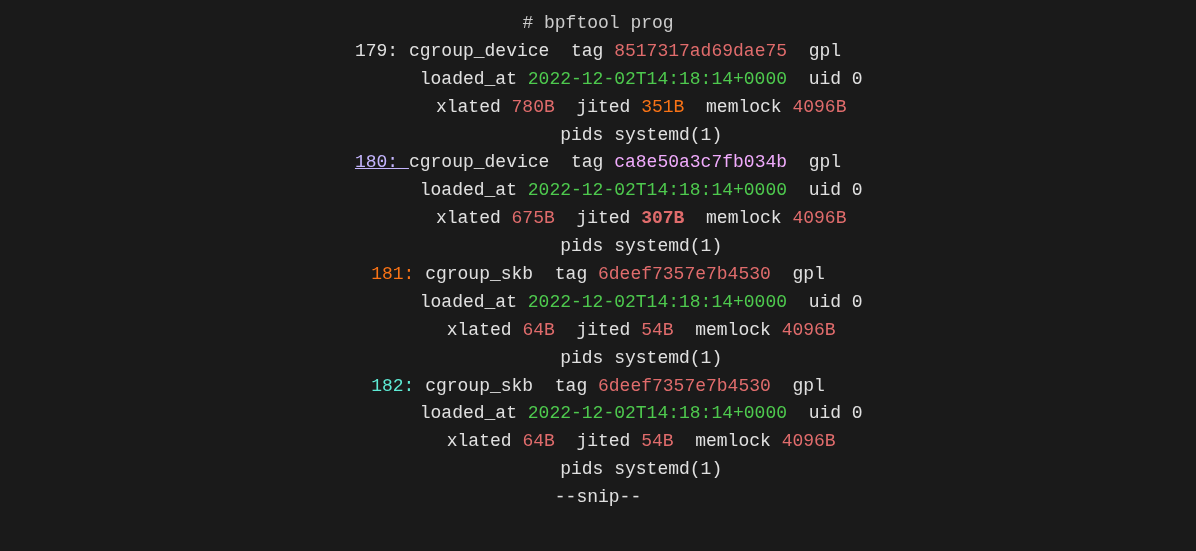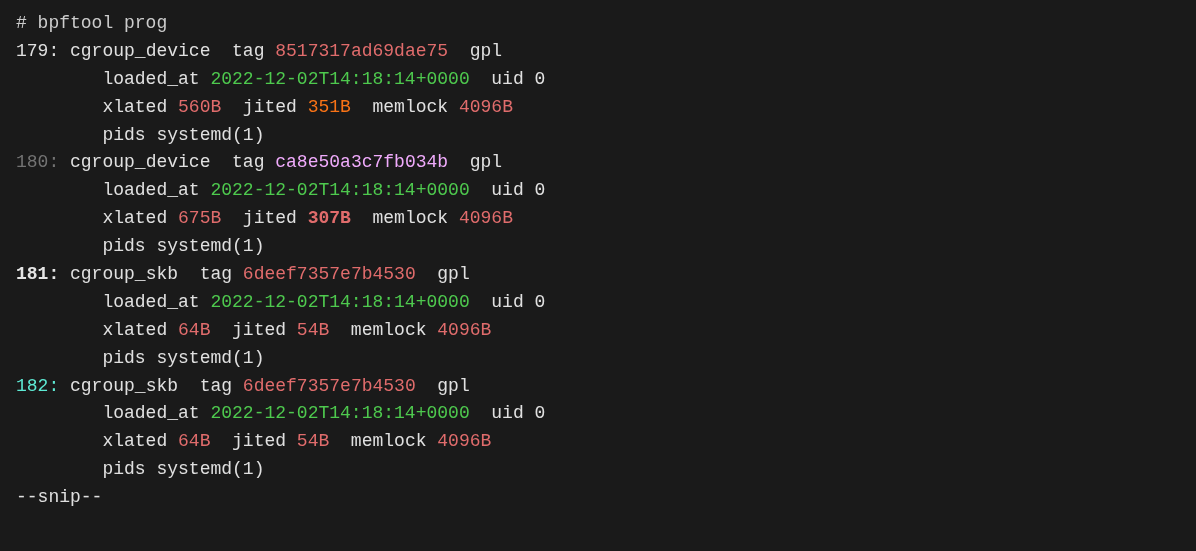--- a/index.html
+++ b/index.html
@@ -20,36 +20,37 @@
     }
 
     .terminal {
       background-color: #1a1a1a;
       color: #e0e0e0;
     }
 
     .line {
       display: block;
       white-space: pre;
+      text-align: center;
     }
   </style>
 </head>
 <body>
 
 <div class="terminal" id="terminal-container">
 <div class="line"><span style="color: rgb(204, 204, 204);"># bpftool prog</span></div>
     <div class="line"><span style="color: rgb(224, 224, 224);">179: </span><span style="color: rgb(224, 224, 224);">cgroup_device</span><span style="color: rgb(224, 224, 224);">  tag </span><span style="color: rgb(224, 108, 108);">8517317ad69dae75</span><span style="color: rgb(224, 224, 224);">  gpl</span></div>
     <div class="line"><span style="color: rgb(224, 224, 224);">        loaded_at </span><span style="color: rgb(78, 201, 78);">2022-12-02T14:18:14+0000</span><span style="color: rgb(224, 224, 224);">  uid </span><span style="color: rgb(224, 224, 224);">0</span></div>
-    <div class="line"><span style="color: rgb(224, 224, 224);">        xlated </span><span style="color: rgb(224, 108, 108);">560B</span><span style="color: rgb(224, 224, 224);">  jited </span><span style="color: #f97316;">351B</span><span style="color: rgb(224, 224, 224);">  memlock </span><span style="color: rgb(224, 108, 108);">4096B</span></div>
+    <div class="line"><span style="color: rgb(224, 224, 224);">        xlated </span><span style="color: rgb(224, 108, 108);">780B</span><span style="color: rgb(224, 224, 224);">  jited </span><span style="color: #f97316;">351B</span><span style="color: rgb(224, 224, 224);">  memlock </span><span style="color: rgb(224, 108, 108);">4096B</span></div>
     <div class="line"><span style="color: rgb(224, 224, 224);">        pids </span><span style="color: rgb(224, 224, 224);">systemd(1)</span></div>
-    <div class="line"><span style="color: #737373;">180: </span><span style="color: rgb(224, 224, 224);">cgroup_device</span><span style="color: rgb(224, 224, 224);">  tag </span><span style="color: #f0abfc;">ca8e50a3c7fb034b</span><span style="color: rgb(224, 224, 224);">  gpl</span></div>
+    <div class="line"><span style="color: #c4b5fd; text-decoration: underline;">180: </span><span style="color: rgb(224, 224, 224);">cgroup_device</span><span style="color: rgb(224, 224, 224);">  tag </span><span style="color: #f0abfc;">ca8e50a3c7fb034b</span><span style="color: rgb(224, 224, 224);">  gpl</span></div>
     <div class="line"><span style="color: rgb(224, 224, 224);">        loaded_at </span><span style="color: rgb(78, 201, 78);">2022-12-02T14:18:14+0000</span><span style="color: rgb(224, 224, 224);">  uid </span><span style="color: rgb(224, 224, 224);">0</span></div>
     <div class="line"><span style="color: rgb(224, 224, 224);">        xlated </span><span style="color: rgb(224, 108, 108);">675B</span><span style="color: rgb(224, 224, 224);">  jited </span><span style="color: rgb(224, 108, 108); font-weight: bold;">307B</span><span style="color: rgb(224, 224, 224);">  memlock </span><span style="color: rgb(224, 108, 108);">4096B</span></div>
     <div class="line"><span style="color: rgb(224, 224, 224);">        pids </span><span style="color: rgb(224, 224, 224);">systemd(1)</span></div>
-    <div class="line"><span style="color: #e5e5e5; font-weight: bold;">181: </span><span style="color: rgb(224, 224, 224);">cgroup_skb</span><span style="color: rgb(224, 224, 224);">  tag </span><span style="color: rgb(224, 108, 108);">6deef7357e7b4530</span><span style="color: rgb(224, 224, 224);">  gpl</span></div>
+    <div class="line"><span style="color: #f97316;">181: </span><span style="color: rgb(224, 224, 224);">cgroup_skb</span><span style="color: rgb(224, 224, 224);">  tag </span><span style="color: rgb(224, 108, 108);">6deef7357e7b4530</span><span style="color: rgb(224, 224, 224);">  gpl</span></div>
     <div class="line"><span style="color: rgb(224, 224, 224);">        loaded_at </span><span style="color: rgb(78, 201, 78);">2022-12-02T14:18:14+0000</span><span style="color: rgb(224, 224, 224);">  uid </span><span style="color: rgb(224, 224, 224);">0</span></div>
     <div class="line"><span style="color: rgb(224, 224, 224);">        xlated </span><span style="color: rgb(224, 108, 108);">64B</span><span style="color: rgb(224, 224, 224);">  jited </span><span style="color: rgb(224, 108, 108);">54B</span><span style="color: rgb(224, 224, 224);">  memlock </span><span style="color: rgb(224, 108, 108);">4096B</span></div>
     <div class="line"><span style="color: rgb(224, 224, 224);">        pids </span><span style="color: rgb(224, 224, 224);">systemd(1)</span></div>
     <div class="line"><span style="color: #5eead4;">182: </span><span style="color: rgb(224, 224, 224);">cgroup_skb</span><span style="color: rgb(224, 224, 224);">  tag </span><span style="color: rgb(224, 108, 108);">6deef7357e7b4530</span><span style="color: rgb(224, 224, 224);">  gpl</span></div>
     <div class="line"><span style="color: rgb(224, 224, 224);">        loaded_at </span><span style="color: rgb(78, 201, 78);">2022-12-02T14:18:14+0000</span><span style="color: rgb(224, 224, 224);">  uid </span><span style="color: rgb(224, 224, 224);">0</span></div>
     <div class="line"><span style="color: rgb(224, 224, 224);">        xlated </span><span style="color: rgb(224, 108, 108);">64B</span><span style="color: rgb(224, 224, 224);">  jited </span><span style="color: rgb(224, 108, 108);">54B</span><span style="color: rgb(224, 224, 224);">  memlock </span><span style="color: rgb(224, 108, 108);">4096B</span></div>
     <div class="line"><span style="color: rgb(224, 224, 224);">        pids </span><span style="color: rgb(224, 224, 224);">systemd(1)</span></div>
     <div class="line"><span style="color: rgb(224, 224, 224); margin-top: 24px;">--snip--</span></div>
   </div>
 

